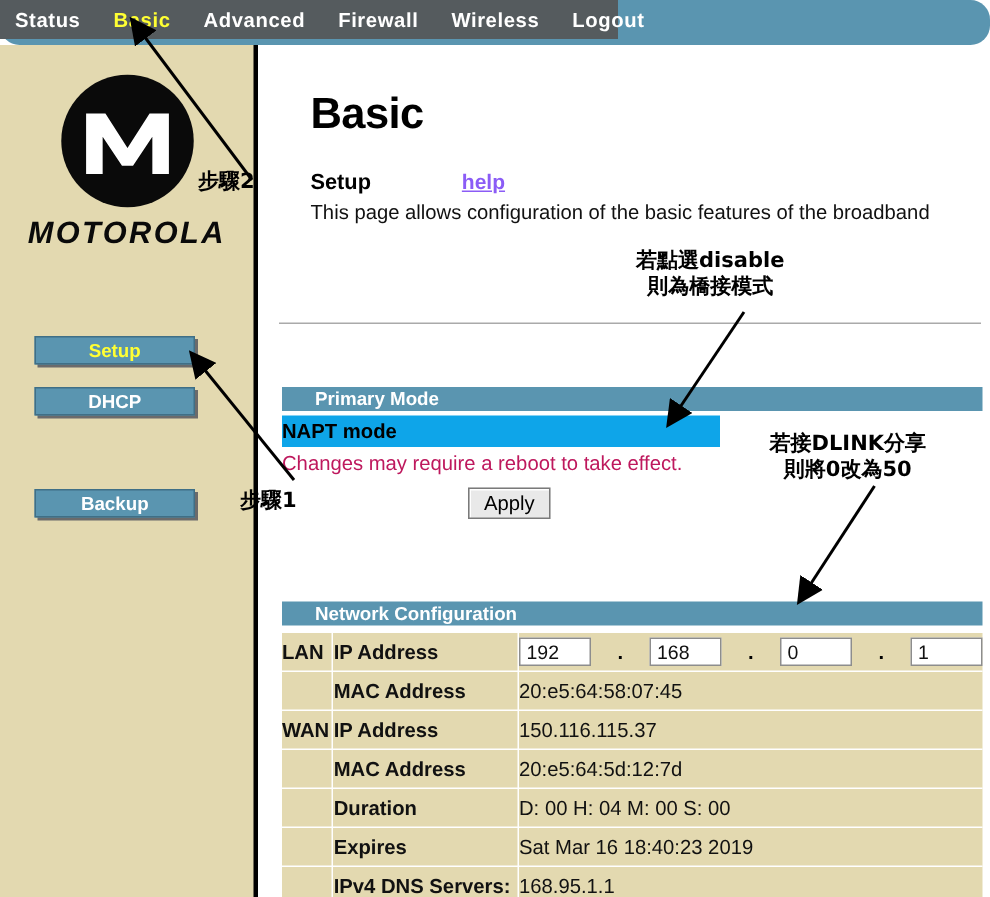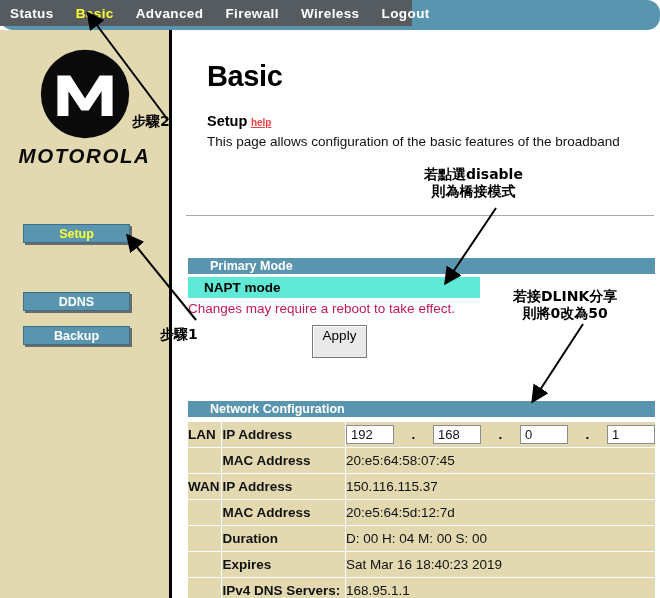--- a/index.html
+++ b/index.html
@@ -67,22 +67,22 @@
   #page-title{
     position:absolute;left:32px;top:30px;
     font-size:29px;font-weight:bold;letter-spacing:-0.4px;color:#000;
   }
   #sub-row{position:absolute;left:32px;top:83px;}
   #sub-title{
     display:inline-block;font-weight:bold;font-size:14.5px;color:#000;
     vertical-align:baseline;
   }
   #help-link{
-    display:inline-block;
-    font-weight:bold;font-size:10px;color:#ef4444;
+    display:inline-block;margin-left:57px;
+    font-weight:bold;font-size:14px;color:#8b5cf6;
     text-decoration:underline;cursor:pointer;vertical-align:baseline;
   }
   #page-desc{
     position:absolute;left:32px;top:104px;width:470px;
     font-size:13.5px;color:#111;white-space:nowrap;
   }
   #divider{
     position:absolute;left:11px;top:185px;width:468px;height:0;
     border-top:1px solid #aaaaaa;
   }
@@ -94,23 +94,23 @@
     color:#ffffff;font-weight:bold;font-size:12.5px;
     line-height:16px;padding-left:22px;box-sizing:border-box;
   }
 
   
   #napt-row{
     position:absolute;left:13px;top:247px;width:467px;height:21px;
   }
   #napt-label{
     position:absolute;left:0;top:0;width:292px;height:21px;
-    background:#5eead4;
+    background:#0ea5e9;
     font-weight:bold;font-size:13.5px;line-height:21px;
-    padding-left:16px;box-sizing:border-box;color:#000;
+    padding-left:0;box-sizing:border-box;color:#000;
   }
   #napt-cellbg{
     position:absolute;left:292px;top:0;width:175px;height:21px;
     background:#e3d9b0;
   }
   #napt-select{
     position:absolute;left:3px;top:1px;width:76px;height:19px;
     background:#ffffff;border:1px solid #7f9db9;
     box-sizing:border-box;
     font-family:"Liberation Sans","DejaVu Sans",sans-serif;
@@ -120,21 +120,21 @@
     position:absolute;left:5px;top:1px;line-height:17px;
   }
   #napt-select .sel-arrow{
     position:absolute;right:4px;top:1px;line-height:17px;font-size:10px;
   }
   #reboot-note{
     position:absolute;left:13px;top:271px;
     font-size:13.5px;color:#be185d;white-space:nowrap;
   }
   #apply-btn{
-    position:absolute;left:137px;top:295px;width:55px;height:33px;
+    position:absolute;left:137px;top:295px;width:55px;height:21px;
     background:#e9e9e9;
     border:1px solid #7a7a7a;
     box-shadow:inset 1px 1px 0 #ffffff;
     font-family:"Liberation Sans","DejaVu Sans",sans-serif;
     font-size:13.5px;color:#000;text-align:center;line-height:20px;
     cursor:pointer;box-sizing:border-box;
   }
 
   
   #nc-table{
@@ -196,21 +196,21 @@
 
   <div id="logo-wrap">
     <svg id="logo-mark" width="92" height="92" viewBox="0 0 100 100">
       <circle cx="50" cy="50" r="48" fill="#0a0a0a"></circle>
       <path d="M20 74 L20 30 L34 30 L50 55 L66 30 L80 30 L80 74 L68 74 L68 47 L54 68 L46 68 L32 47 L32 74 Z" fill="#ffffff"></path>
     </svg>
     <span id="logo-word">MOTOROLA</span>
   </div>
 
   <div class="sb-btn active" style="top:194px">Setup</div>
-  <div class="sb-btn" style="top:262px">DDNS</div>
+  <div class="sb-btn" style="top:228px">DHCP</div>
   <div class="sb-btn" style="top:296px">Backup</div>
 </div>
 
 <div id="main">
 
   <div id="page-title">Basic</div>
 
   <div id="sub-row">
     <span id="sub-title">Setup</span>
     <span id="help-link">help</span>

